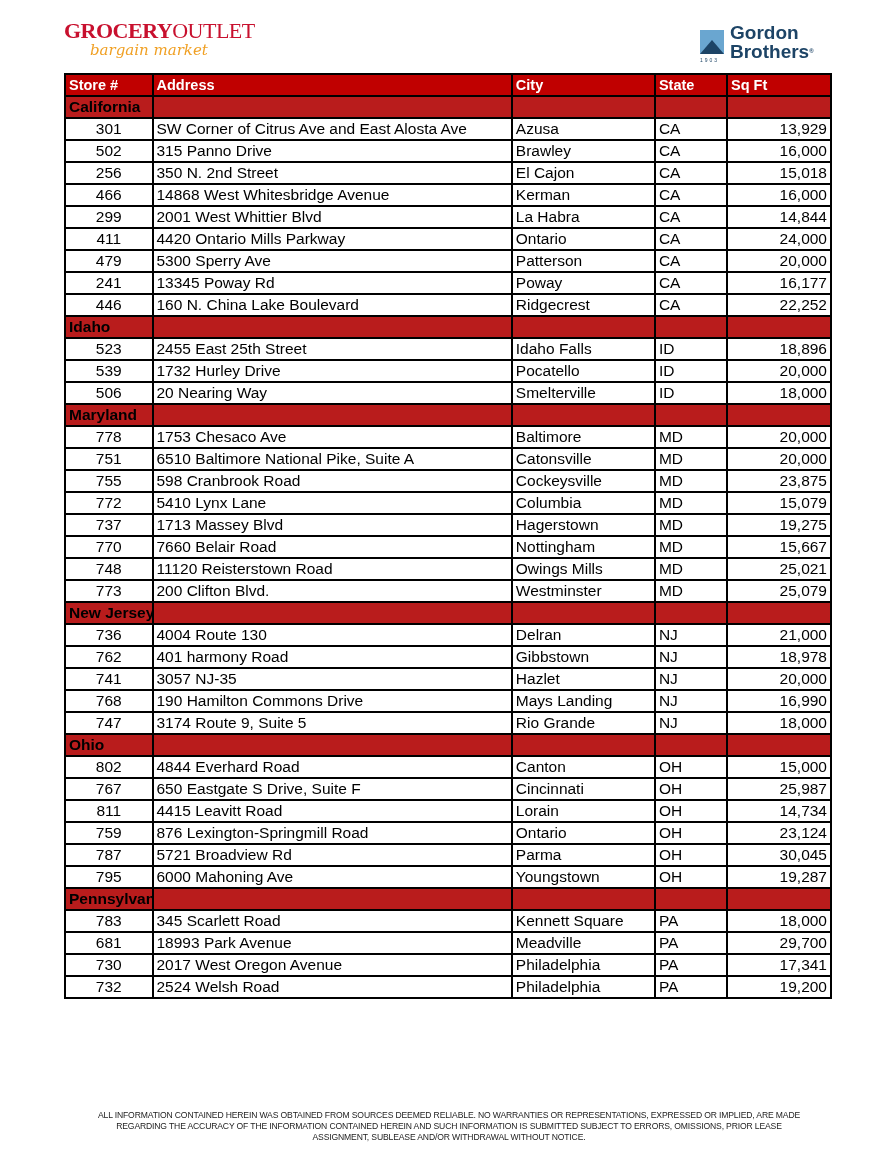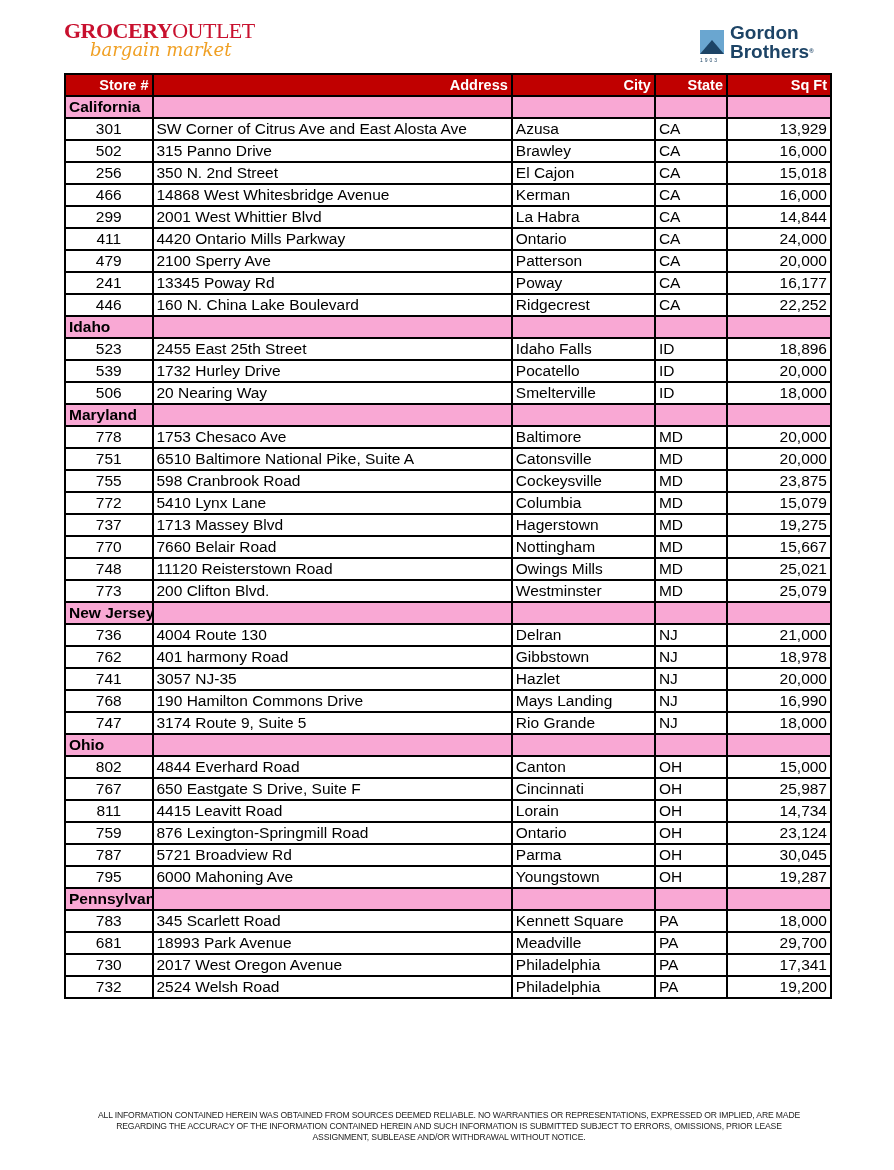--- a/index.html
+++ b/index.html
@@ -1,36 +1,36 @@
 <!DOCTYPE html>
 <html><head>
 <meta charset="utf-8">
 <style>
   html, body { margin: 0; padding: 0; background: #ffffff; }
   body { width: 894px; height: 1170px; position: relative; font-family: "Liberation Sans", sans-serif; color: #000; overflow: hidden; }
   .logo-go { position: absolute; left: 64px; top: 20px; width: 190px; height: 46px; }
   .go-top { font-family: Liberation Serif, serif; font-size: 22px; line-height: 22px; color: #c8102e; letter-spacing: -0.5px; white-space: nowrap; }
   .go-top b { font-weight: bold; }
   .go-top span.light { font-weight: normal; }
-  .go-bottom { font-family: "DejaVu Serif", serif; font-style: italic; font-size: 18px; line-height: 16px; color: #f0a024; margin-left: 26px; white-space: nowrap; }
+  .go-bottom { font-family: "DejaVu Serif", serif; font-style: italic; font-size: 15px; line-height: 16px; color: #f0a024; margin-left: 26px; white-space: nowrap; }
   .logo-gb { position: absolute; left: 698px; top: 22px; width: 140px; height: 42px; }
   .gb-mark { position: absolute; left: 2px; top: 8px; width: 24px; height: 24px; }
   .gb-year { position: absolute; left: 2px; top: 35px; font-size: 5px; color: #1d4466; letter-spacing: 2px; }
   .gb-text { position: absolute; left: 32px; top: 1px; font-weight: bold; font-size: 19px; line-height: 19px; color: #1d4466; white-space: nowrap; }
   .gb-reg { font-size: 6px; vertical-align: top; }
 
   table.stores { position: absolute; left: 64px; top: 73px; width: 768px; border-collapse: collapse; table-layout: fixed; font-size: 15.5px; }
   table.stores td, table.stores th { border: 2px solid #000; padding: 0 3px; height: 20px; line-height: 20px; white-space: nowrap; overflow: hidden; }
-  table.stores th { background: #c00000; color: #fff; font-weight: bold; text-align: right; font-size: 14.5px; }
+  table.stores th { background: #c00000; color: #fff; font-weight: bold; text-align: left; font-size: 14.5px; }
   .col-store { width: 85px; }
   .col-addr { width: 349px; }
   .col-city { width: 139px; }
   .col-state { width: 70px; }
   .col-sqft { width: 101px; }
-  tr.group td { background: #f9a8d4; font-weight: bold; }
+  tr.group td { background: #b91c1c; font-weight: bold; }
   td.num { text-align: center; border-radius: 10px; }
   td.sq { text-align: right; }
   .disclaimer { position: absolute; left: 94px; top: 1110px; width: 710px; text-align: center; font-size: 8.6px; line-height: 11px; color: #222; letter-spacing: -0.15px; }
 </style>
 </head>
 <body>
 
 <div class="logo-go">
   <div class="go-top"><b>GROCERY</b><span class="light">OUTLET</span></div>
   <div class="go-bottom">bargain market</div>
@@ -111,21 +111,21 @@
       </tr>
       <tr>
         <td class="num">411</td>
         <td>4420 Ontario Mills Parkway</td>
         <td>Ontario</td>
         <td>CA</td>
         <td class="sq">24,000</td>
       </tr>
       <tr>
         <td class="num">479</td>
-        <td>2100 Sperry Ave</td>
+        <td>5300 Sperry Ave</td>
         <td>Patterson</td>
         <td>CA</td>
         <td class="sq">20,000</td>
       </tr>
       <tr>
         <td class="num">241</td>
         <td>13345 Poway Rd</td>
         <td>Poway</td>
         <td>CA</td>
         <td class="sq">16,177</td>

